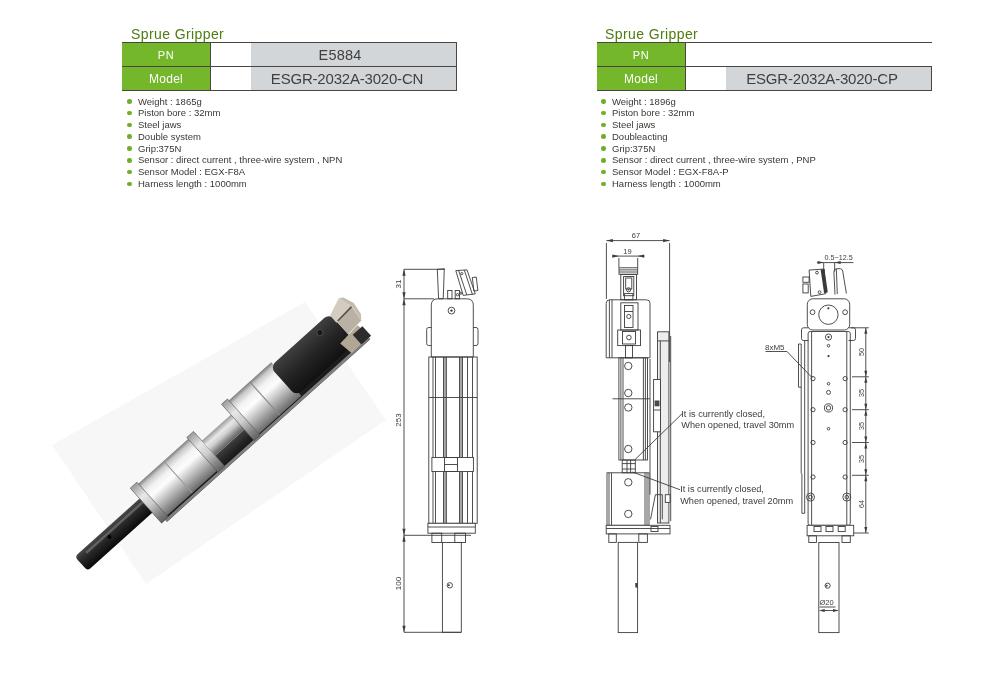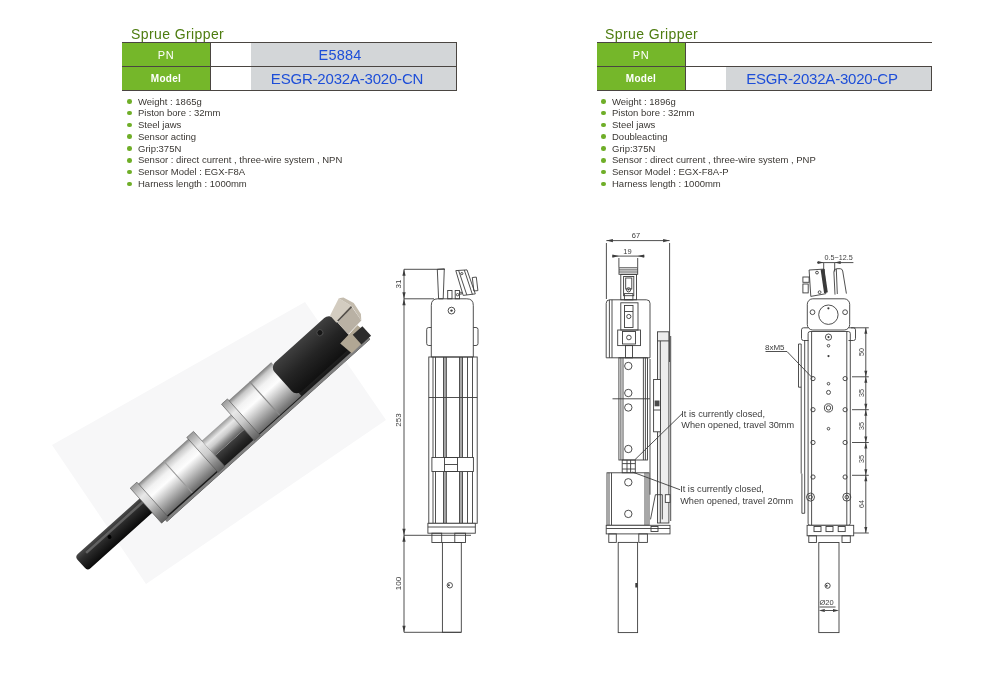--- a/index.html
+++ b/index.html
@@ -4,24 +4,24 @@
 <style>
   html,body{margin:0;padding:0;background:#ffffff;}
   #page{position:relative;width:989px;height:681px;background:#ffffff;overflow:hidden;
         font-family:"Liberation Sans",sans-serif;}
   .title{position:absolute;font-size:14px;color:#4d7c0f;letter-spacing:0.4px;white-space:nowrap;}
   .tbl{position:absolute;width:335px;}
   .row{position:relative;height:23px;border-bottom:1.6px solid #4a4541;display:flex;}
   .row.first{border-top:1.8px solid #4a4541;}
   .gcell{width:88px;background:#75b72a;border-right:1.6px solid #4a4541;color:#fff;
          display:flex;align-items:center;justify-content:center;}
-  .vcell{flex:1;background:#d3d6d8;border-right:1.2px solid #4a4541;color:#1d4ed8;
+  .vcell{flex:1;background:#d3d6d8;border-right:1.2px solid #4a4541;color:#404040;
          display:flex;align-items:center;justify-content:center;margin-left:40px;}
   .pn{font-size:11px;letter-spacing:0.5px;}
-  .model{font-size:10px;letter-spacing:0.3px;font-weight:bold;}
+  .model{font-size:12px;letter-spacing:0.3px;}
   .val1{font-size:14.5px;letter-spacing:0.2px;padding-right:27px;}
   .val2{font-size:15px;letter-spacing:-0.2px;padding-right:13px;}
   ul.specs{position:absolute;list-style:none;margin:0;padding:0;font-size:9.5px;color:#3a3733;}
   ul.specs li{position:relative;height:11.8px;line-height:11.8px;padding-left:16px;white-space:nowrap;}
   ul.specs li::before{content:"";position:absolute;left:5px;top:3.6px;width:4.6px;height:4.6px;
       border-radius:50%;background:#6fae28;}
   svg text{font-family:"Liberation Sans",sans-serif;}
 </style>
 </head>
 <body>
@@ -35,21 +35,21 @@
       </div>
     <div class="row">
         <div class="gcell model">Model</div>
         <div class="vcell val2">ESGR-2032A-3020-CN</div>
       </div>
   </div>
   <ul class="specs" style="left:122px;top:95.5px;">
     <li>Weight : 1865g</li>
     <li>Piston bore : 32mm</li>
     <li>Steel jaws</li>
-    <li>Sensor acting</li>
+    <li>Double system</li>
     <li>Grip:375N</li>
     <li>Sensor : direct current , three-wire system , NPN</li>
     <li>Sensor Model : EGX-F8A</li>
     <li>Harness length : 1000mm</li>
   </ul>
 
   <div class="title" style="left:605px;top:26px;">Sprue Gripper</div>
   <div class="tbl" style="left:597px;top:42px;">
     <div class="row first">
         <div class="gcell pn">PN</div>

